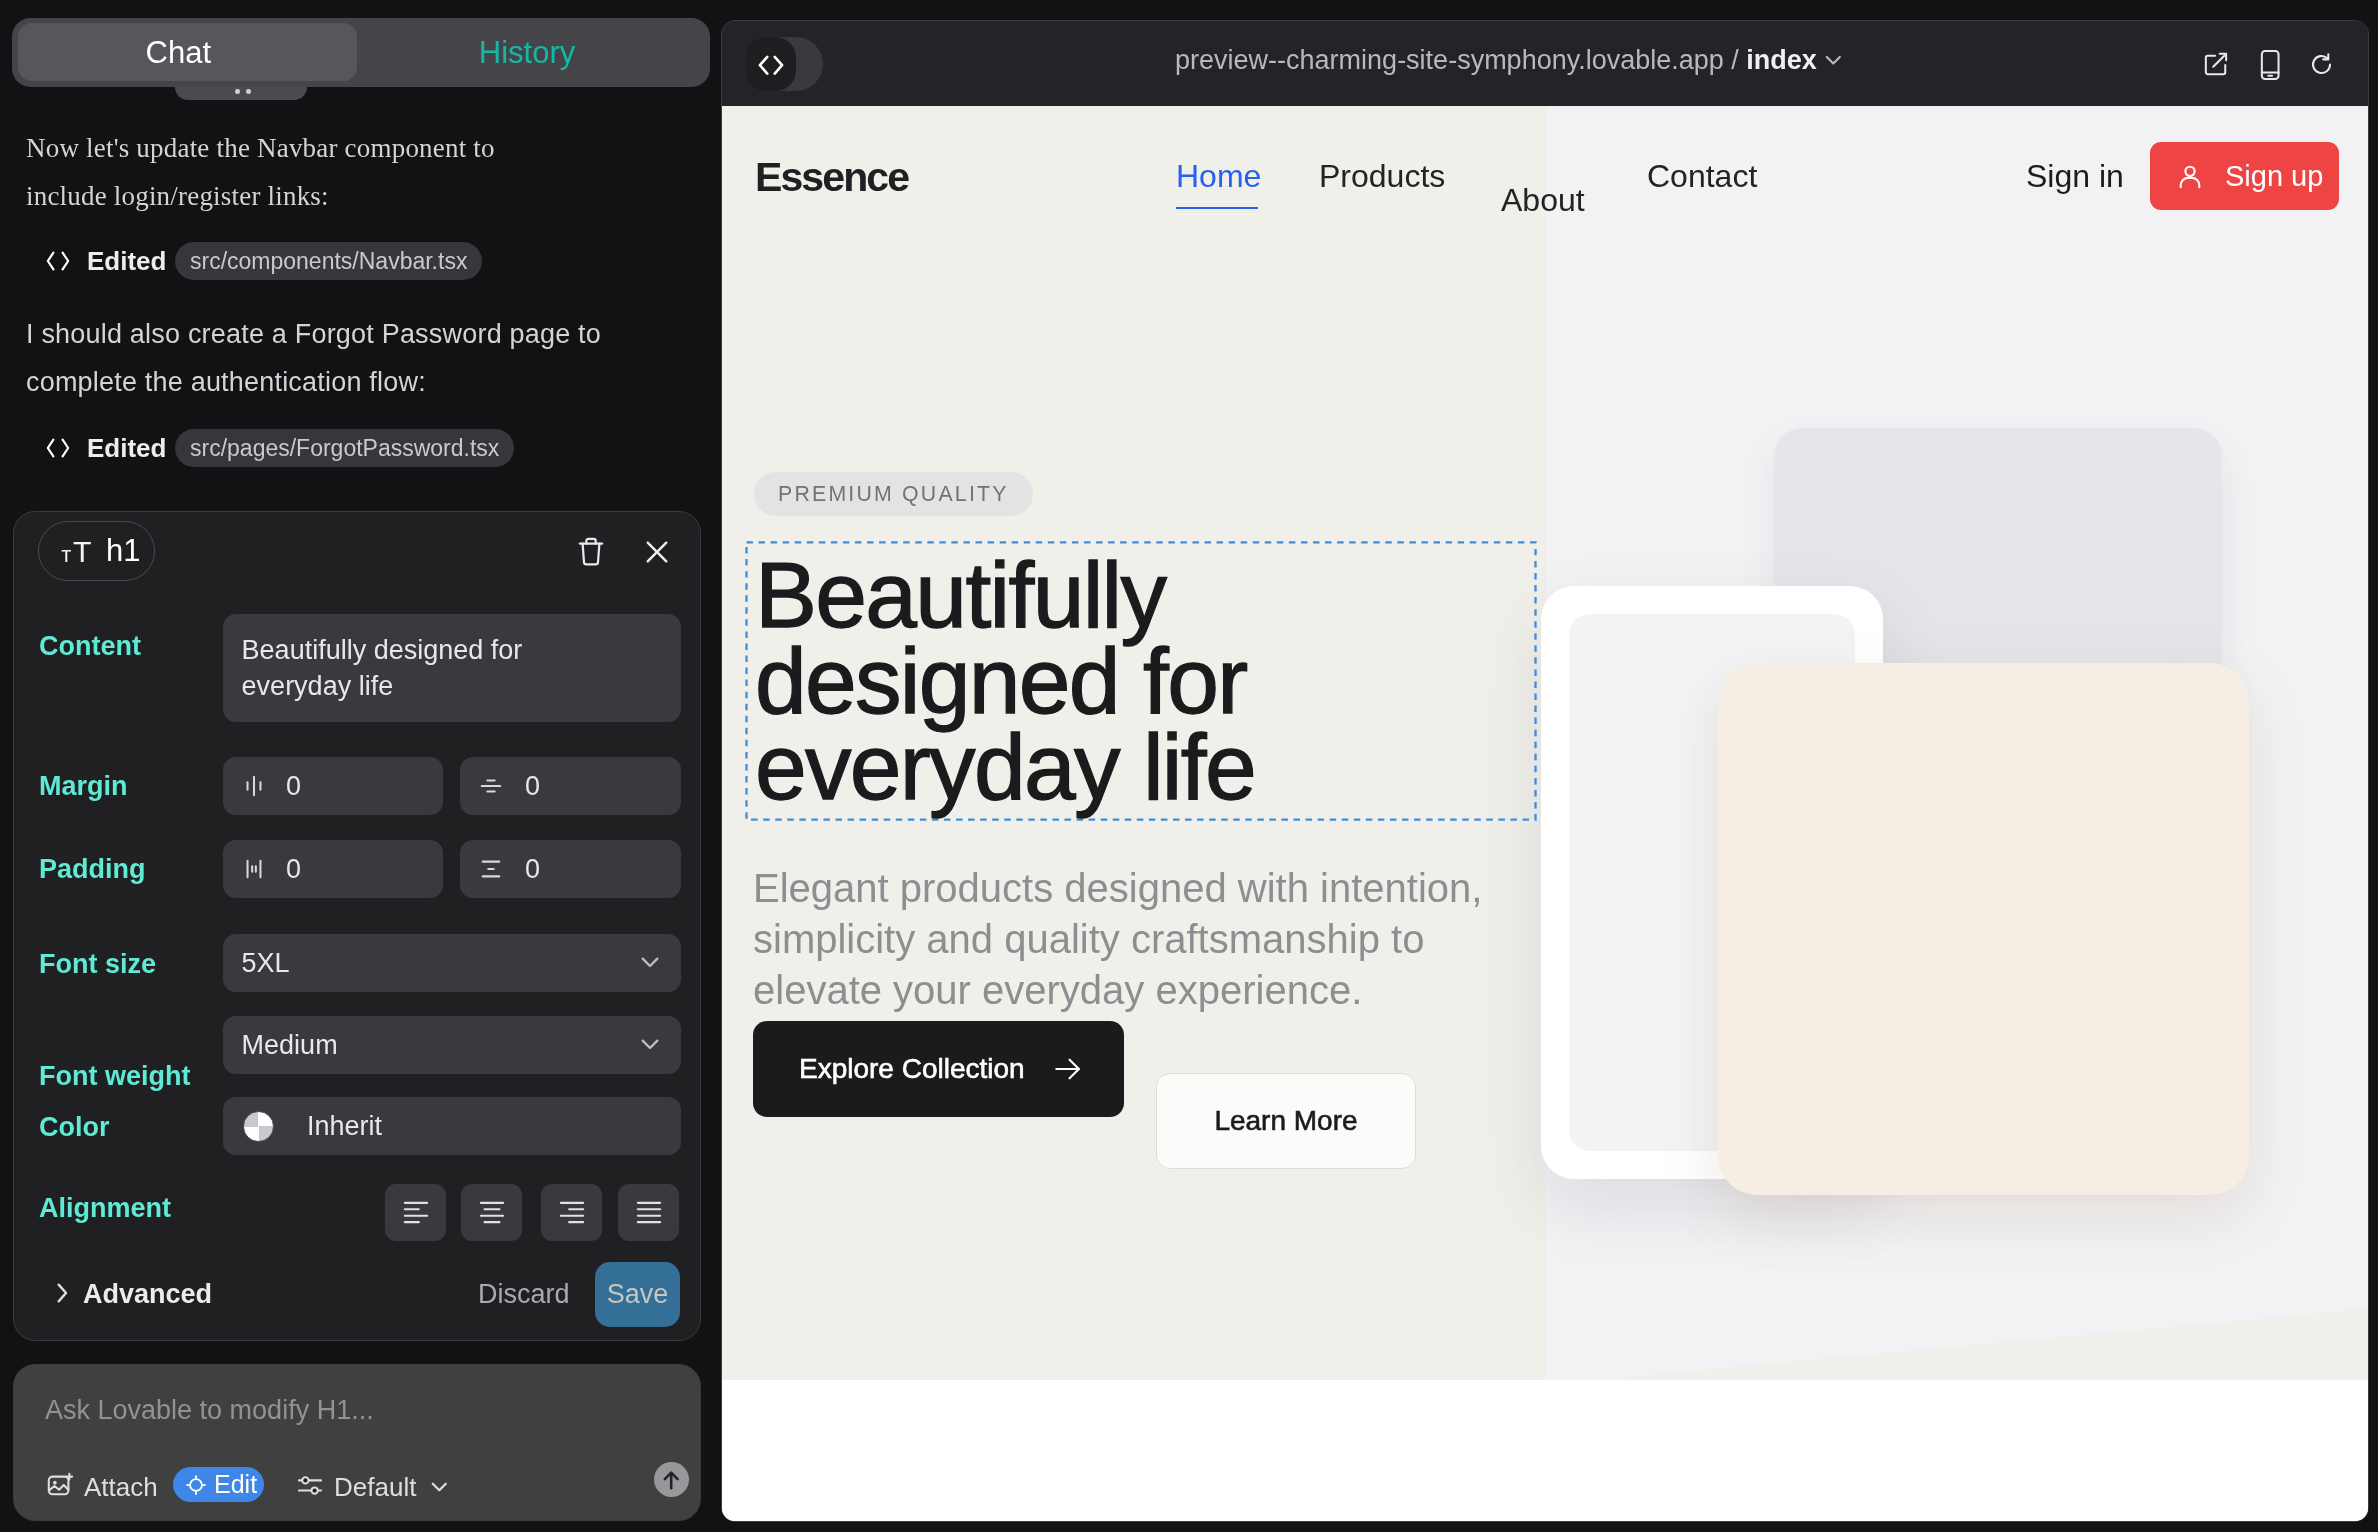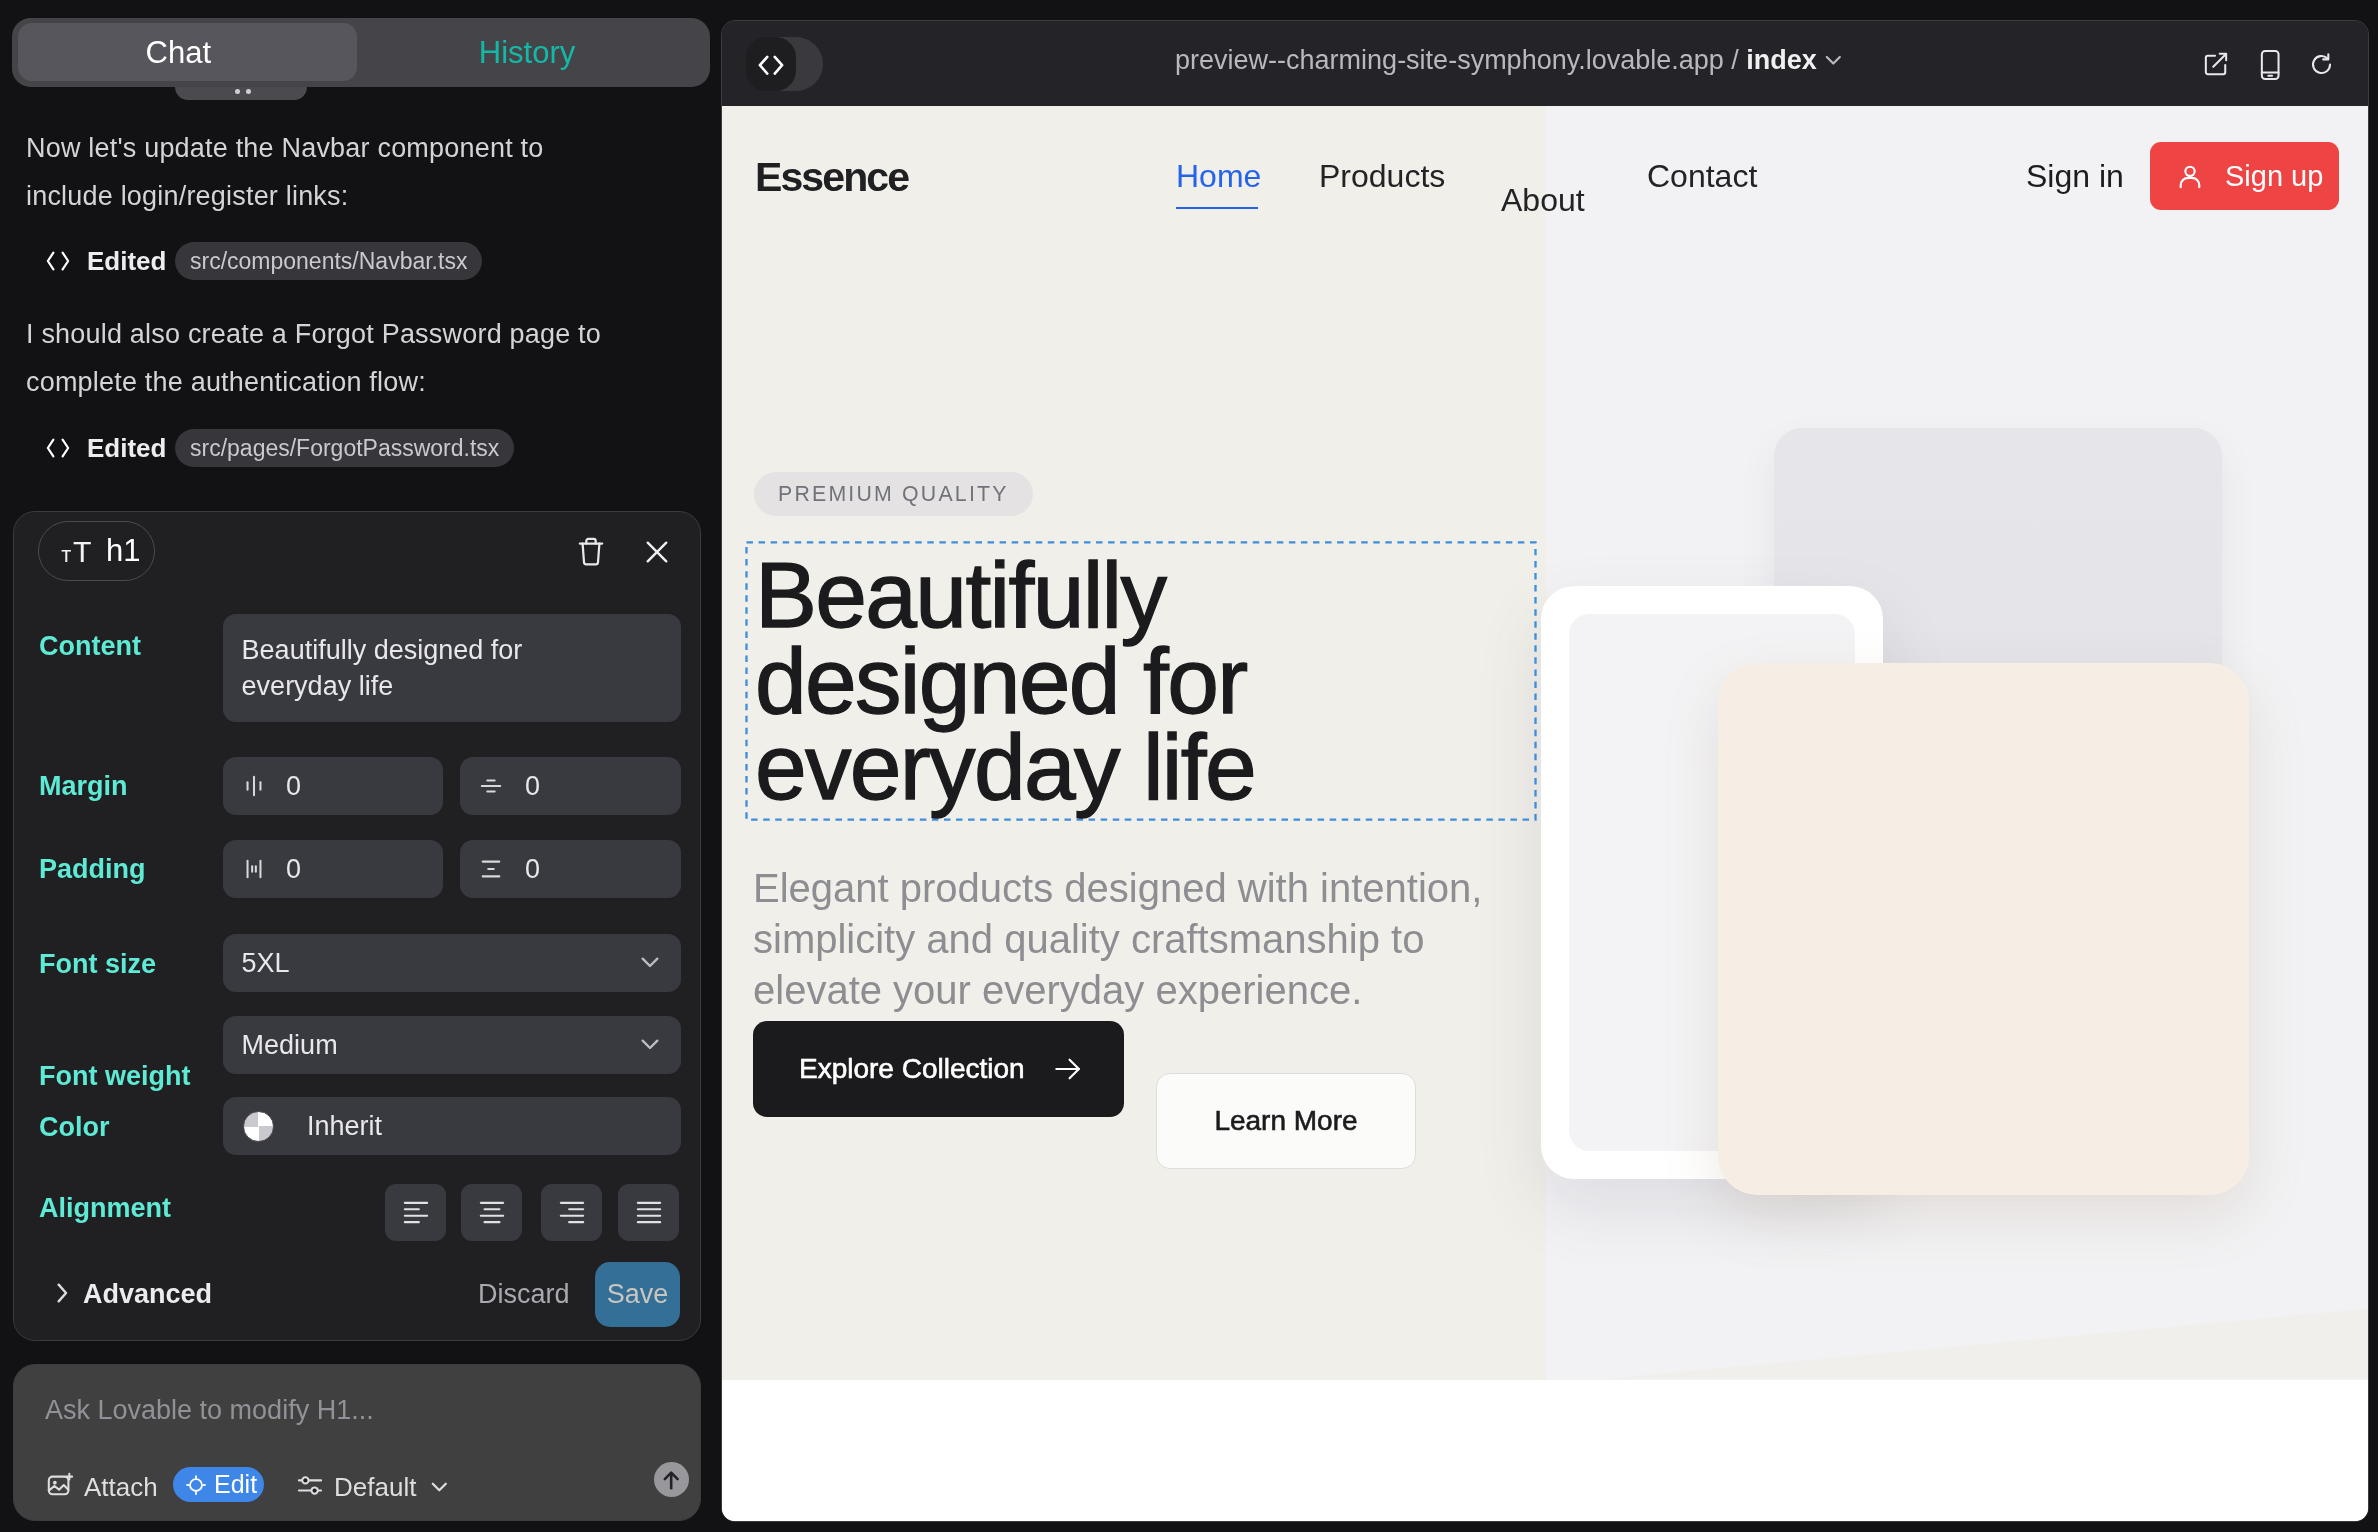--- a/index.html
+++ b/index.html
@@ -56,21 +56,21 @@
 
   <div class="abs cutpill"></div>
   <div class="abs" style="left:235px; top:89px; width:4.6px; height:4.6px; border-radius:50%; background:#cfcfd3;"></div>
   <div class="abs" style="left:246px; top:89px; width:4.6px; height:4.6px; border-radius:50%; background:#cfcfd3;"></div>
   <div class="abs tabbar">
     <div class="tabseg"></div>
     <div class="tabtxt" style="left:5.6px; width:339px; color:#ffffff; text-indent:-17.6px;">Chat</div>
     <div class="tabtxt" style="left:351px; width:341px; color:#14b8a6; text-indent:-13px;">History</div>
   </div>
 
-  <div class="abs msg" style="left:26px; top:124px;">Now let's update the Navbar component to<br>include login/register links:</div>
+  <div class="abs msg" style="left:26px; top:124px;font-family:Liberation Serif, serif;">Now let's update the Navbar component to<br>include login/register links:</div>
 
   <div class="abs edited-row" style="left:45px; top:242px; width:649px;">
     <svg class="abs" style="left:0; top:7.4px;" width="26" height="24" viewBox="0 0 28 26" fill="none" stroke="#ffffff" stroke-width="2.4" stroke-linecap="round" stroke-linejoin="round">
         <polyline points="9,4 3,13 9,22"></polyline>
         <polyline points="19,4 25,13 19,22"></polyline>
       </svg>
     <span class="abs" style="left:42px; top:0; height:39px; line-height:39px; font-size:26px; font-weight:bold; color:#ededf0;">Edited</span>
     <span class="fpill" style="left:130px;">src/components/Navbar.tsx</span>
   </div>
 

